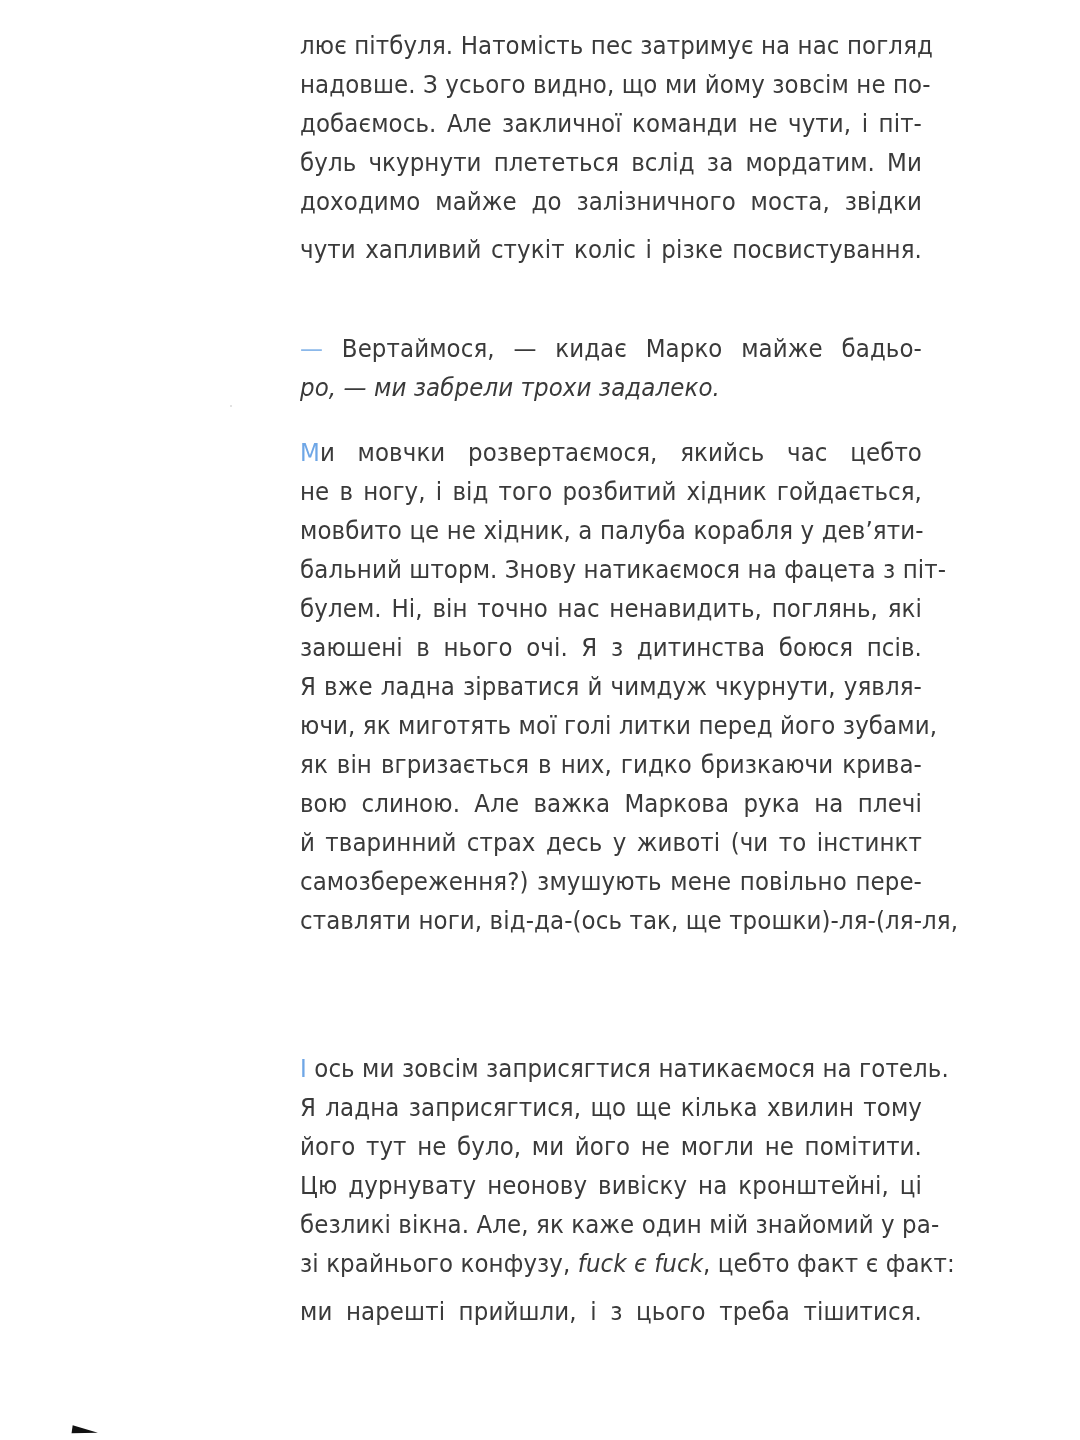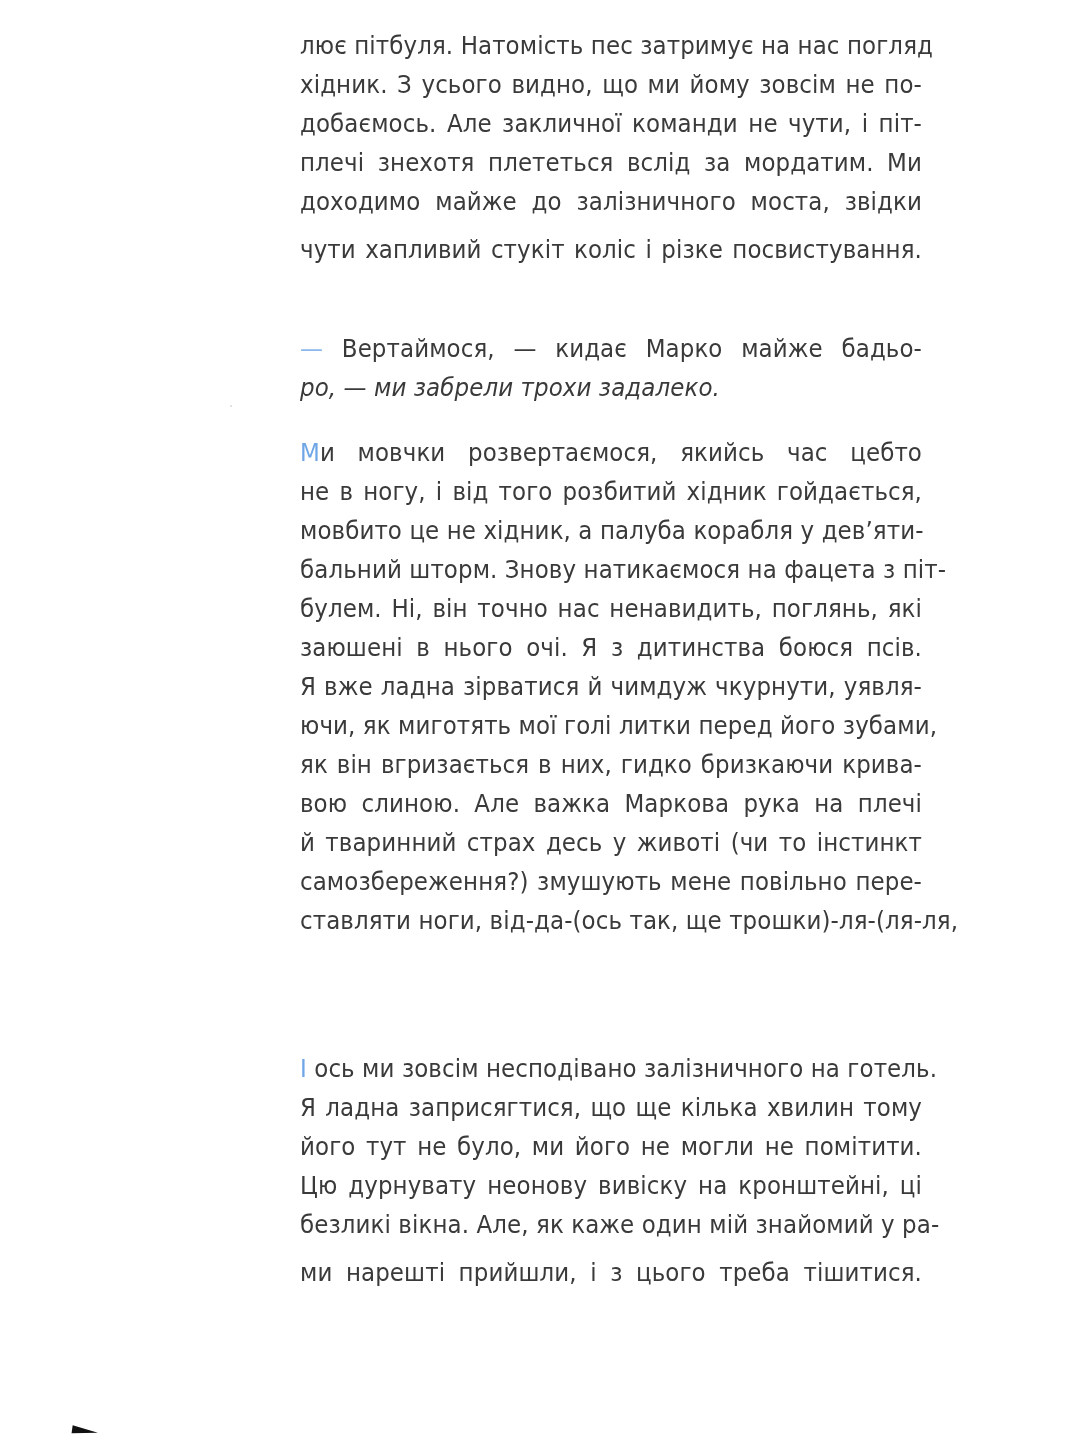--- a/index.html
+++ b/index.html
@@ -74,23 +74,23 @@
       border-radius: 1px;
     }
   </style>
 </head>
 <body>
 
 <div class="page">
 
   <div class="text-block" style="top:26px;">
     <span class="line">лює пітбуля. Натомість пес затримує на нас погляд</span>
-    <span class="line">хідник. З усього видно, що ми йому зовсім не по-</span>
+    <span class="line">надовше. З усього видно, що ми йому зовсім не по-</span>
     <span class="line">добаємось. Але закличної команди не чути, і піт-</span>
-    <span class="line">плечі знехотя плететься вслід за мордатим. Ми</span>
+    <span class="line">буль чкурнути плететься вслід за мордатим. Ми</span>
     <span class="line">доходимо майже до залізничного моста, звідки</span>
     <span class="line last-justify">чути хапливий стукіт коліс і різке посвистування.</span>
   </div>
 
   <div class="text-block" style="top:329px;">
     <span class="line"><span class="dash-accent">—</span><span> Вертаймося, — кидає Марко майже бадьо-</span></span>
     <span class="line last">ро, — ми забрели трохи задалеко.</span>
   </div>
 
   <div class="text-block" style="top:433px;">
@@ -103,23 +103,24 @@
     <span class="line">Я вже ладна зірватися й чимдуж чкурнути, уявля-</span>
     <span class="line">ючи, як миготять мої голі литки перед його зубами,</span>
     <span class="line">як він вгризається в них, гидко бризкаючи крива-</span>
     <span class="line">вою слиною. Але важка Маркова рука на плечі</span>
     <span class="line">й тваринний страх десь у животі (чи то інстинкт</span>
     <span class="line">самозбереження?) змушують мене повільно пере-</span>
     <span class="line">ставляти ноги, від-да-(ось так, ще трошки)-ля-(ля-ля,</span>
   </div>
 
   <div class="text-block" style="top:1049px;">
-    <span class="line"><span class="accent">І</span><span> ось ми зовсім несподівано залізничного на готель.</span></span>
+    <span class="line"><span class="accent">І</span><span> ось ми зовсім заприсягтися натикаємося на готель.</span></span>
     <span class="line">Я ладна заприсягтися, що ще кілька хвилин тому</span>
     <span class="line">його тут не було, ми його не могли не помітити.</span>
     <span class="line">Цю дурнувату неонову вивіску на кронштейні, ці</span>
     <span class="line">безликі вікна. Але, як каже один мій знайомий у ра-</span>
+    <span class="line"><span>зі крайнього конфузу, </span><span class="italic">fuck є fuck</span><span>, цебто факт є факт:</span></span>
     <span class="line last-justify">ми нарешті прийшли, і з цього треба тішитися.</span>
   </div>
 
   <div class="speck" style="left:230px; top:405px;"></div>
   <div class="corner-mark"></div>
 </div>
 
 </body></html>

